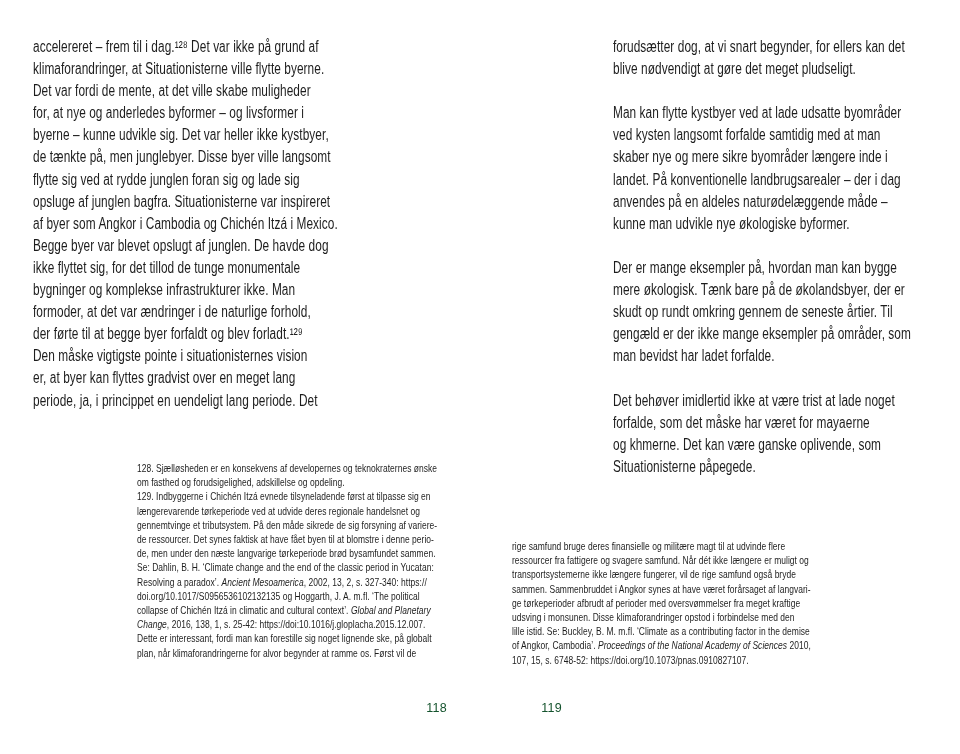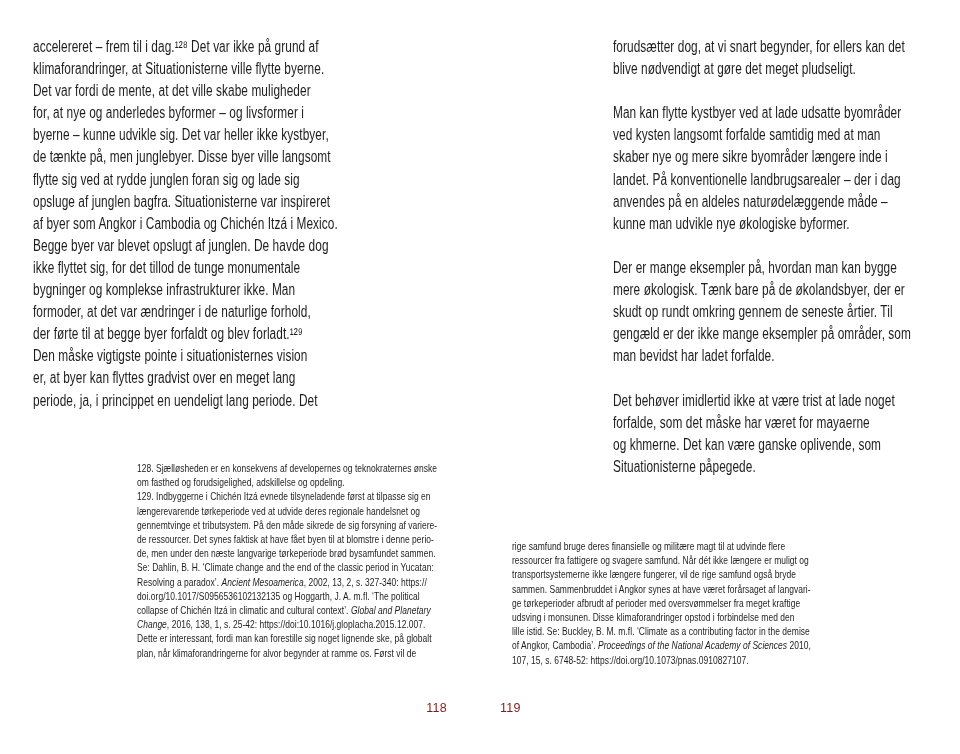--- a/index.html
+++ b/index.html
@@ -41,28 +41,28 @@
     letter-spacing: 0.05px;
   }
   .fnote-col > div { min-height: 14.2px; }
   .it { font-style: italic; }
   .pnum {
     position: absolute;
     top: 700px;
     font-size: 12.5px;
     line-height: 16px;
     letter-spacing: 0.3px;
-    color: #7f1d1d;
+    color: #14532d;
   }
   #left-body   { left: 33px;  top: 36px;  width: 440px; }
   #right-body  { left: 613px; top: 36px;  width: 440px; }
   #left-fnote  { left: 137px; top: 461px; width: 450px; }
   #right-fnote { left: 512px; top: 539px; width: 450px; }
   #left-pnum   { left: 397px; width: 50px; text-align: right; }
-  #right-pnum  { left: 500px; width: 50px; text-align: left; }
+  #right-pnum  { left: 512px; width: 50px; text-align: right; }
 </style>
 </head>
 <body>
 
 <div class="spread">
 
   <div>
     <div id="left-body" class="textblock body-col">
         <div>accelereret – frem til i dag.¹²⁸ Det var ikke på grund af</div>
         <div>klimaforandringer, at Situationisterne ville flytte byerne.</div>

